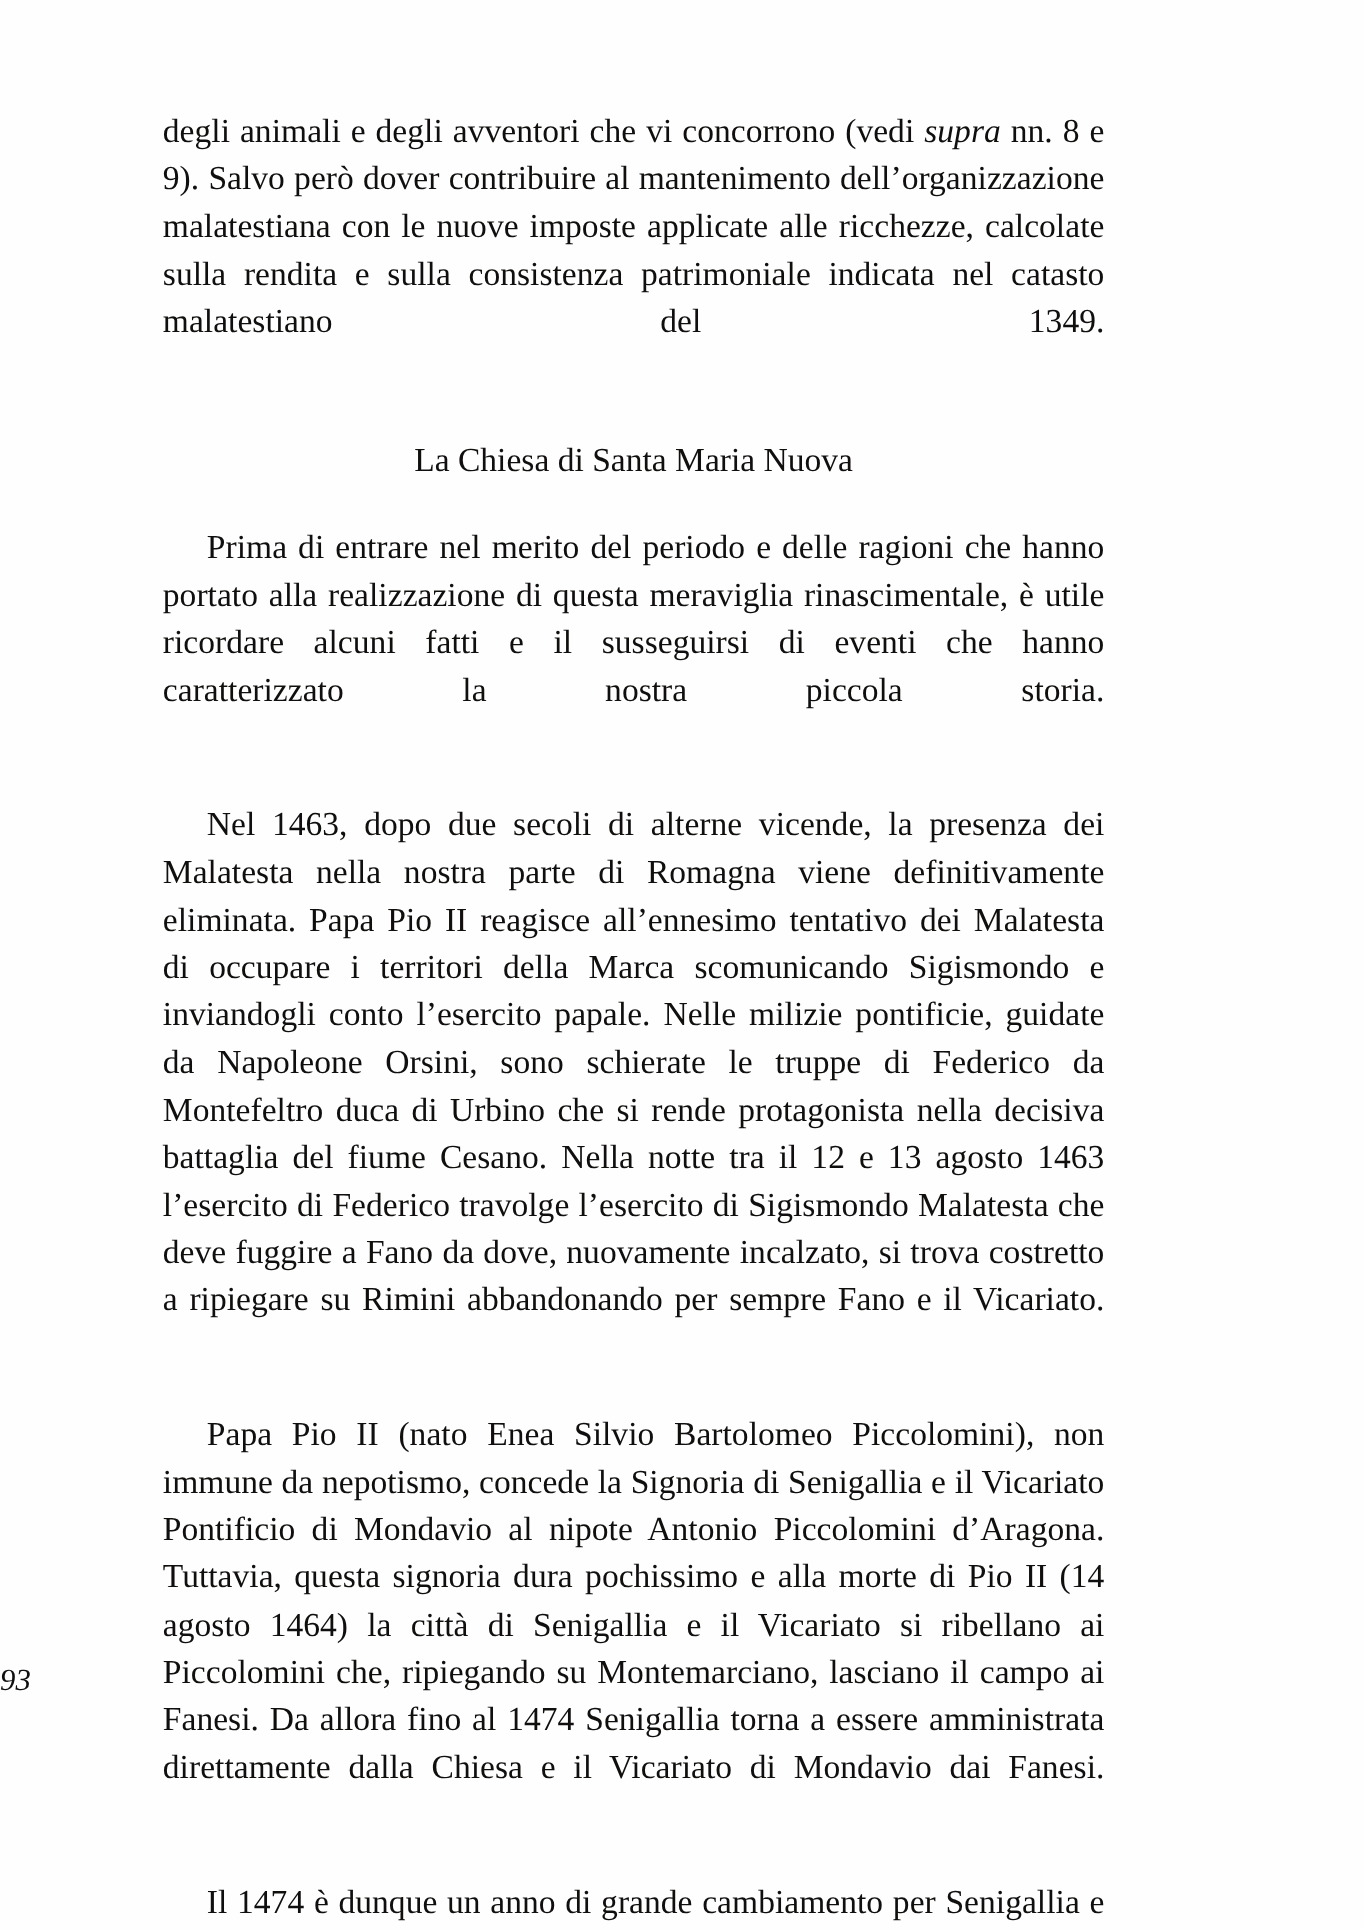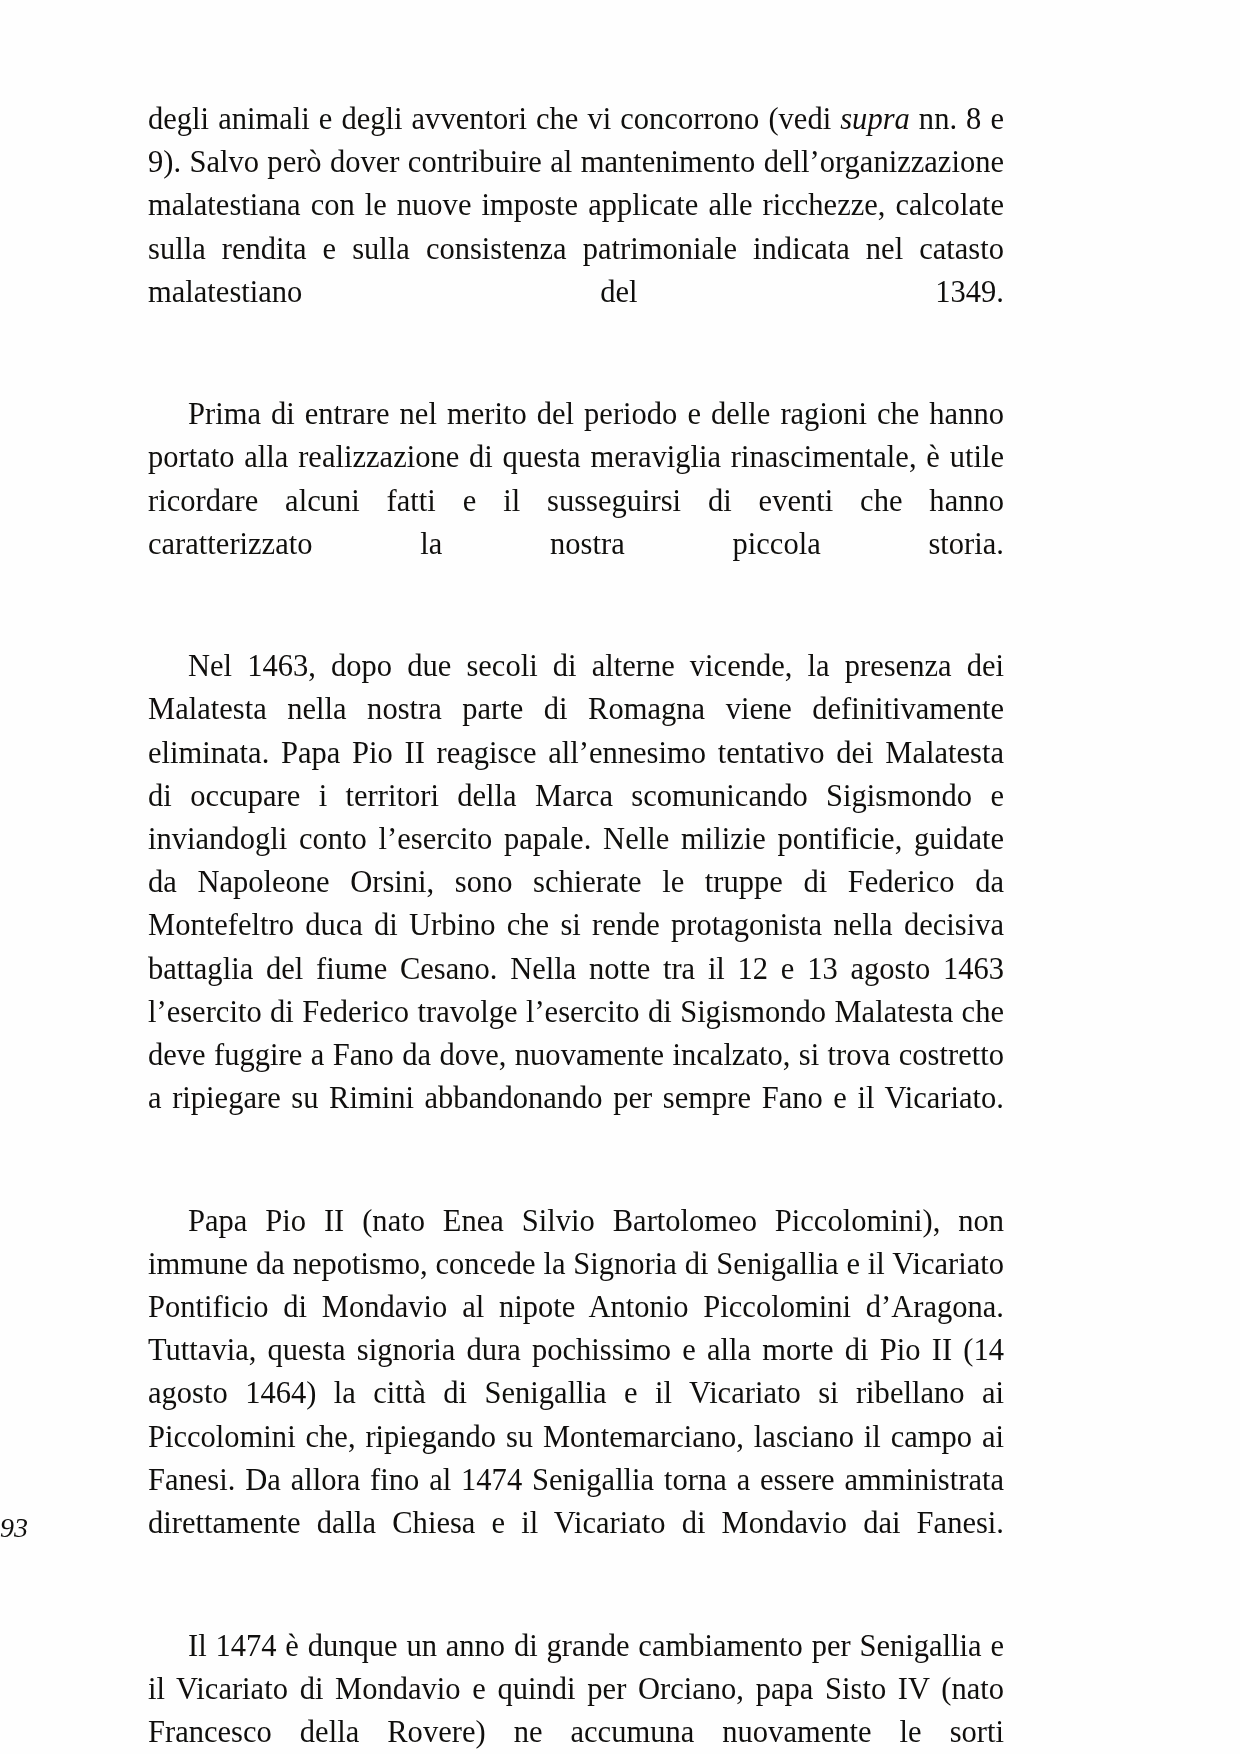--- a/index.html
+++ b/index.html
@@ -92,20 +92,21 @@
 </style>
 </head>
 <body>
 
 <div class="page">
 
   <div class="text-column">
 
     <p class="body-par"><span>degli animali e degli avventori che vi concorrono (vedi </span><span class="italic">supra</span><span> nn. 8 e 9). Salvo però dover contribuire al mantenimento dell’organizzazione malatestiana con le nuove imposte applicate alle ricchezze, calcolate sulla rendita e sulla consistenza patrimoniale indicata nel catasto malatestiano del 1349.</span></p>
 
+    <h2 class="section-heading">La Chiesa di Santa Maria Nuova</h2>
 
     <p class="body-par indented">Prima di entrare nel merito del periodo e delle ragioni che hanno portato alla realizzazione di questa meraviglia rinascimentale, è utile ricordare alcuni fatti e il susseguirsi di eventi che hanno caratterizzato la nostra piccola storia.</p>
 
     <p class="body-par indented">Nel 1463, dopo due secoli di alterne vicende, la presenza dei Malatesta nella nostra parte di Romagna viene definitivamente eliminata. Papa Pio II reagisce all’ennesimo tentativo dei Malatesta di occupare i territori della Marca scomunicando Sigismondo e inviandogli conto l’esercito papale. Nelle milizie pontificie, guidate da Napoleone Orsini, sono schierate le truppe di Federico da Montefeltro duca di Urbino che si rende protagonista nella decisiva battaglia del fiume Cesano. Nella notte tra il 12 e 13 agosto 1463 l’esercito di Federico travolge l’esercito di Sigismondo Malatesta che deve fuggire a Fano da dove, nuovamente incalzato, si trova costretto a ripiegare su Rimini abbandonando per sempre Fano e il Vicariato.</p>
 
     <p class="body-par indented">Papa Pio II (nato Enea Silvio Bartolomeo Piccolomini), non immune da nepotismo, concede la Signoria di Senigallia e il Vicariato Pontificio di Mondavio al nipote Antonio Piccolomini d’Aragona. Tuttavia, questa signoria dura pochissimo e alla morte di Pio II (14 agosto 1464) la città di Senigallia e il Vicariato si ribellano ai Piccolomini che, ripiegando su Montemarciano, lasciano il campo ai Fanesi. Da allora fino al 1474 Senigallia torna a essere amministrata direttamente dalla Chiesa e il Vicariato di Mondavio dai Fanesi.</p>
 
     <p class="body-par indented">Il 1474 è dunque un anno di grande cambiamento per Senigallia e il Vicariato di Mondavio e quindi per Orciano, papa Sisto IV (nato Francesco della Rovere) ne accumuna nuovamente le sorti</p>
 
   </div>

